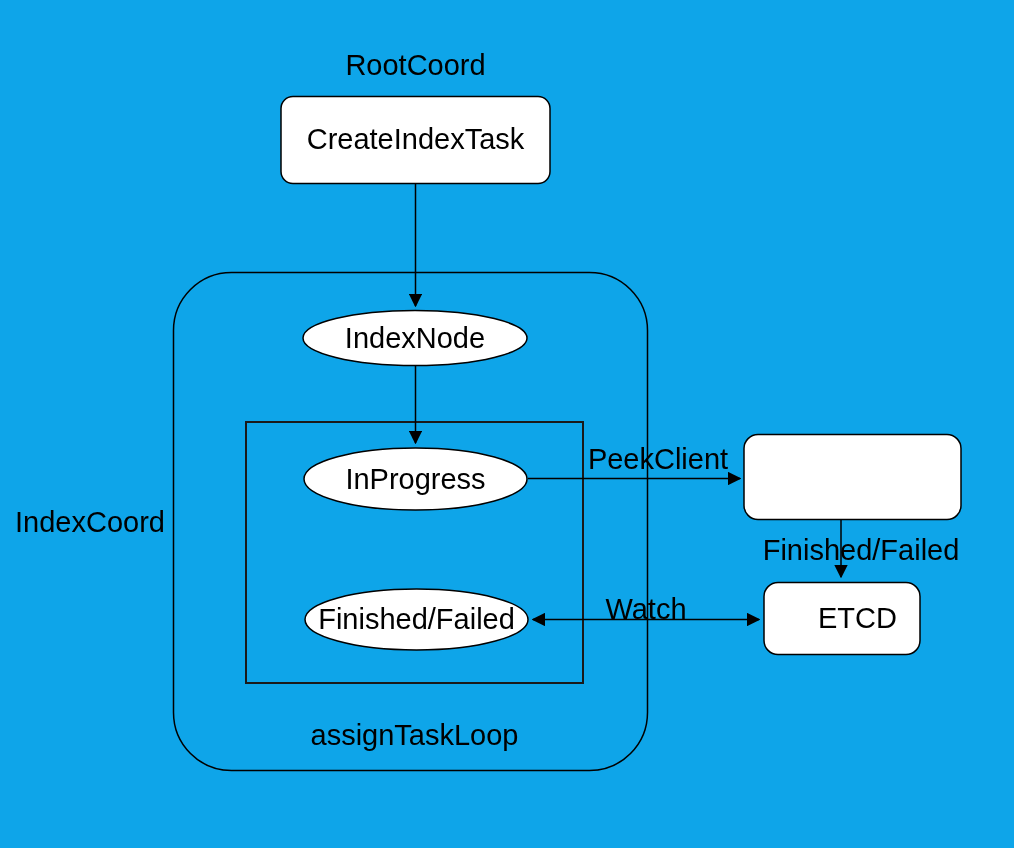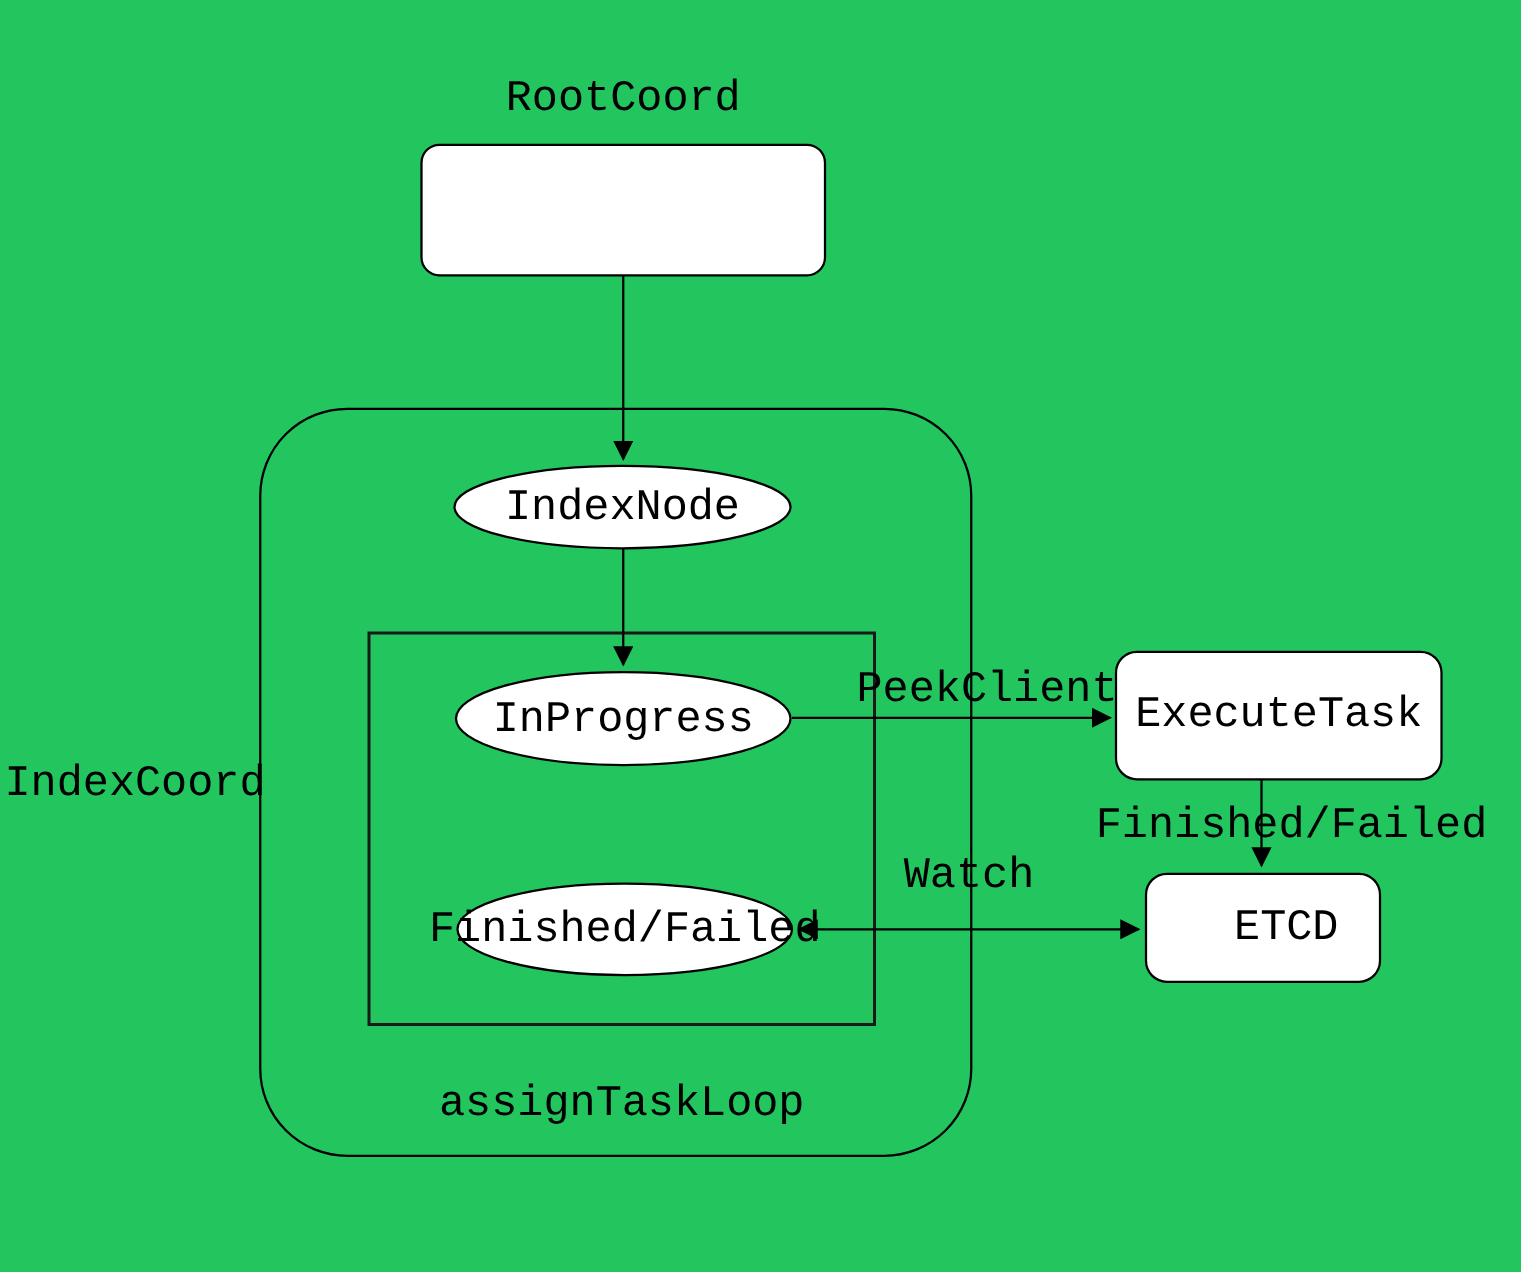--- a/index.html
+++ b/index.html
@@ -4,22 +4,22 @@
 <style>
   html, body {
     margin: 0;
     padding: 0;
     background: #ffffff;
   }
   #canvas {
     position: relative;
     width: 1014px;
     height: 848px;
-    background: #22c55e;
-    font-family: Liberation Mono, monospace;
+    background: #0ea5e9;
+    font-family: Liberation Sans, sans-serif;
     color: #000000;
     overflow: hidden;
   }
   #edges-svg {
     position: absolute;
     left: 0;
     top: 0;
     z-index: 1;
   }
   .lbl {
@@ -61,23 +61,23 @@
     <ellipse cx="415.5" cy="479" rx="111.5" ry="31" fill="#ffffff" stroke="#000000" stroke-width="1.5"></ellipse>
     <ellipse cx="416.5" cy="619.5" rx="111.5" ry="30.5" fill="#ffffff" stroke="#000000" stroke-width="1.5"></ellipse>
     <rect x="744" y="434.5" width="217" height="85" rx="14" ry="14" fill="#ffffff" stroke="#000000" stroke-width="1.5"></rect>
     <rect x="764" y="582.5" width="156" height="72" rx="14" ry="14" fill="#ffffff" stroke="#000000" stroke-width="1.5"></rect>
   </svg>
 
   <div class="lbl" style="left:281px; top:49px; width:269px; height:32px;">RootCoord</div>
   <div class="lbl" style="left:8px; top:505px; width:164px; height:34px;">IndexCoord</div>
   <div class="lbl" style="left:246px; top:706px; width:337px; height:34px;margin-top:12px;">assignTaskLoop</div>
 
+  <div class="lbl" style="left:281px; top:96px; width:269px; height:87px;">CreateIndexTask</div>
   <div class="lbl" style="left:303px; top:311px; width:224px; height:55px;">IndexNode</div>
   <div class="lbl" style="left:304px; top:448px; width:223px; height:62px;">InProgress</div>
   <div class="lbl" style="left:305px; top:589px; width:223px; height:61px;">Finished/Failed</div>
-  <div class="lbl" style="left:744px; top:434px; width:217px; height:85px;">ExecuteTask</div>
   <div class="lbl" style="left:764px; top:582px; width:187px; height:72px;">ETCD</div>
 
   <div class="lbl" style="left:584px; top:443px; width:148px; height:32px;text-align:right;">PeekClient</div>
   <div class="lbl" style="left:762px; top:534px; width:198px; height:32px;">Finished/Failed</div>
-  <div class="lbl" style="left:602px; top:567px; width:88px; height:32px;">Watch</div>
+  <div class="lbl" style="left:602px; top:593px; width:88px; height:32px;">Watch</div>
 
 </div>
 
 </body></html>

